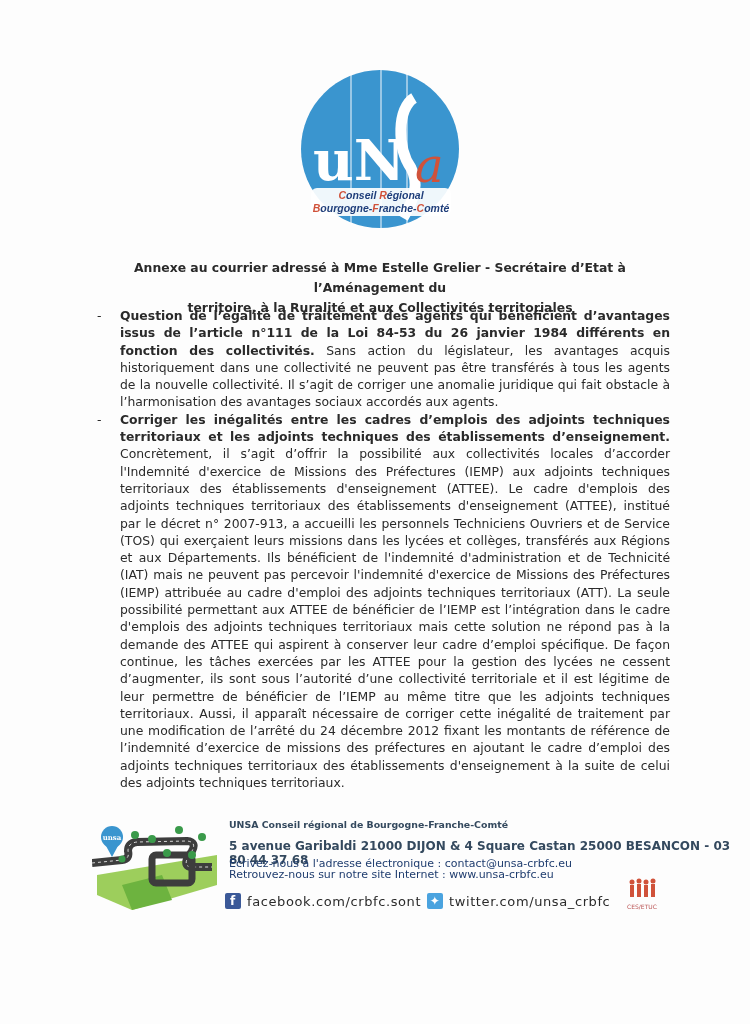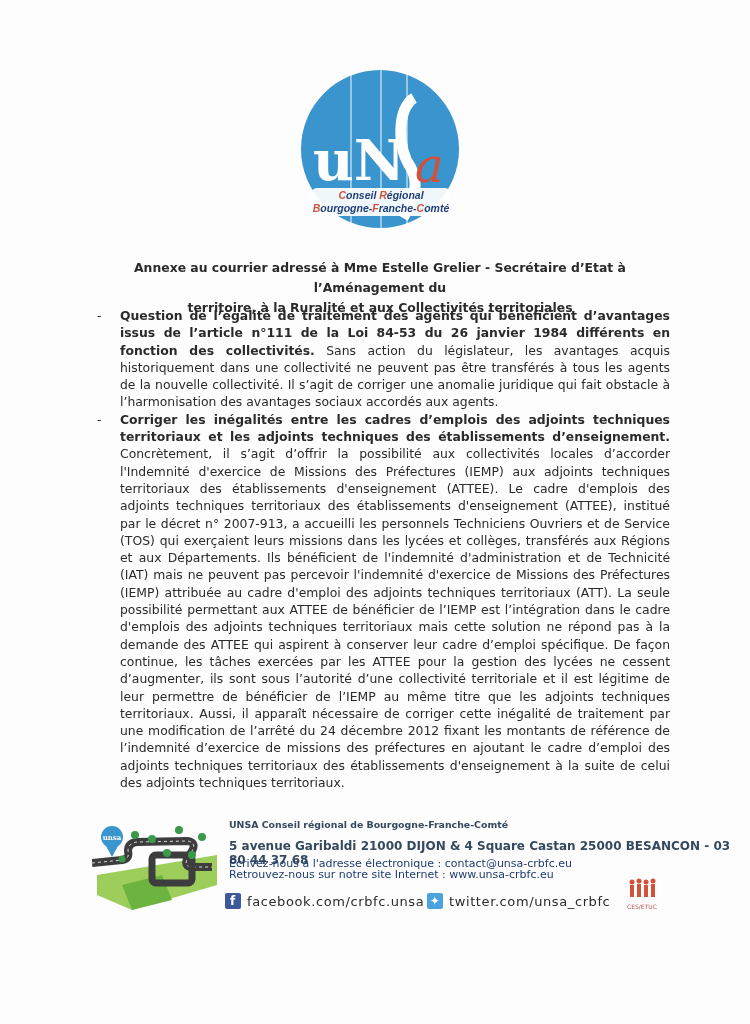--- a/index.html
+++ b/index.html
@@ -82,21 +82,21 @@
 
 <div class="foot f1">UNSA Conseil régional de Bourgogne-Franche-Comté</div>
 <div class="foot f2">5 avenue Garibaldi 21000 DIJON &amp; 4 Square Castan 25000 BESANCON - 03 80 44 37 68</div>
 <div class="foot f3">
   <div><span>Ecrivez-nous à l'adresse électronique : </span><span>contact@unsa-crbfc.eu</span></div>
   <div><span>Retrouvez-nous sur notre site Internet : </span><span>www.unsa-crbfc.eu</span></div>
 </div>
 
 <div class="social fb">
   <span class="sicon fbicon">f</span>
-  <span>facebook.com/crbfc.unsa</span>
+  <span>facebook.com/crbfc.sont</span>
 </div>
 <div class="social tw">
   <span class="sicon twicon">✦</span>
   <span>twitter.com/unsa_crbfc</span>
 </div>
 
 <div class="ces">
   <svg width="36" height="26" viewBox="0 0 36 26">
     <g fill="#d0523a">
       <circle cx="8" cy="5" r="2.5"></circle>

